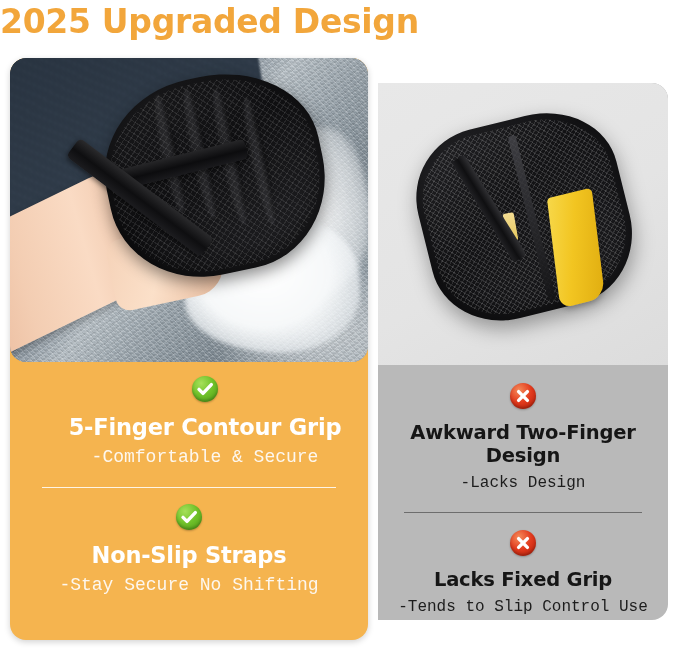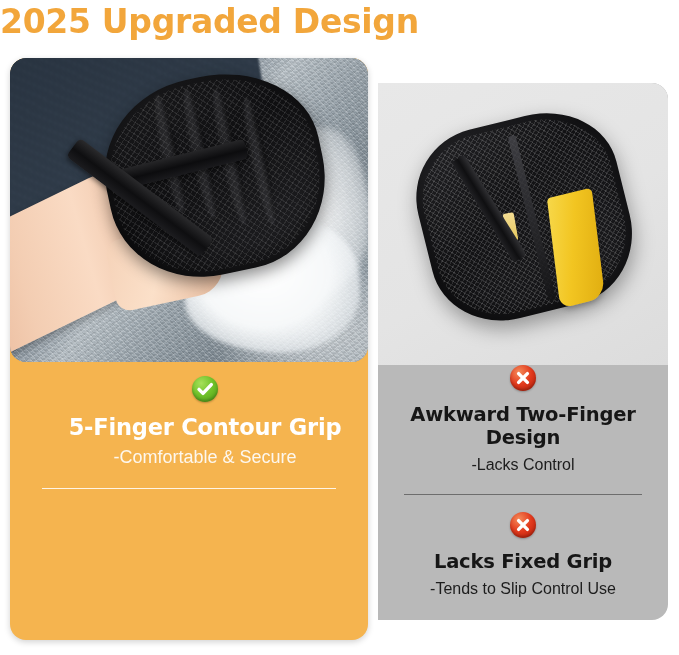--- a/index.html
+++ b/index.html
@@ -272,31 +272,31 @@
     padding: 0 10px;
   }
   .feat-icon {
     display: block;
     margin: 0 auto;
     width: 26px;
     height: 26px;
   }
   .good-1 { padding-top: 14px; margin-left: 32px; }
   .good-2 { padding-top: 16px; }
-  .bad-1  { }
+  .bad-1  { padding-top: 18px; }
   .bad-2  { padding-top: 17px; }
 
   .feat-title {
     font-family: "DejaVu Sans", sans-serif;
     font-weight: bold;
     letter-spacing: -0.2px;
     margin-top: 8px;
   }
   .feat-sub {
-    font-family: Liberation Sans, sans-serif;
+    font-family: Liberation Mono, monospace;
     font-weight: normal;
     margin-top: 7px;
   }
   .card-good .feat-title { color: #ffffff; font-size: 22.5px; }
   .card-good .feat-sub   { color: #fdf7ee; font-size: 18px; }
   .card-bad  .feat-title { color: #161616; font-size: 19.5px; }
   .card-bad  .feat-sub   { color: #1d1d1d; font-size: 16px; }
 
   .divider-good {
     height: 1px;
@@ -359,20 +359,29 @@
           <svg width="26" height="26" viewBox="0 0 26 26">
             <path d="M7 13.4 L11 17.4 L19.3 8.6" stroke="#ffffff" stroke-width="3.4" fill="none" stroke-linecap="round" stroke-linejoin="round"></path>
           </svg>
         </span>
         <div class="feat-title">5-Finger Contour Grip</div>
         <div class="feat-sub">-Comfortable &amp; Secure</div>
       </div>
 
       <div class="divider-good"></div>
 
+      <div class="feature good-2">
+        <span class="ico-circle ico-check feat-icon">
+          <svg width="26" height="26" viewBox="0 0 26 26">
+            <path d="M7 13.4 L11 17.4 L19.3 8.6" stroke="#ffffff" stroke-width="3.4" fill="none" stroke-linecap="round" stroke-linejoin="round"></path>
+          </svg>
+        </span>
+        <div class="feat-title">Non-Slip Straps</div>
+        <div class="feat-sub">-Stay Secure No Shifting</div>
+      </div>
 
     </div>
   </div>
 
   <div class="card-bad">
 
     <div class="photo-bad">
       <div class="ph-b-mitt"></div>
       <div class="ph-b-seam"></div>
       <div class="ph-b-yellow"></div>
@@ -382,21 +391,21 @@
 
     <div class="features-bad">
 
       <div class="feature bad-1">
         <span class="ico-circle ico-cross feat-icon">
           <svg width="26" height="26" viewBox="0 0 26 26">
             <path d="M8.6 8.6 L17.4 17.4 M17.4 8.6 L8.6 17.4" stroke="#ffffff" stroke-width="3.4" fill="none" stroke-linecap="round"></path>
           </svg>
         </span>
         <div class="feat-title">Awkward Two-Finger Design</div>
-        <div class="feat-sub">-Lacks Control</div>
+        <div class="feat-sub">-Lacks Design</div>
       </div>
 
       <div class="divider-bad"></div>
 
       <div class="feature bad-2">
         <span class="ico-circle ico-cross feat-icon">
           <svg width="26" height="26" viewBox="0 0 26 26">
             <path d="M8.6 8.6 L17.4 17.4 M17.4 8.6 L8.6 17.4" stroke="#ffffff" stroke-width="3.4" fill="none" stroke-linecap="round"></path>
           </svg>
         </span>

